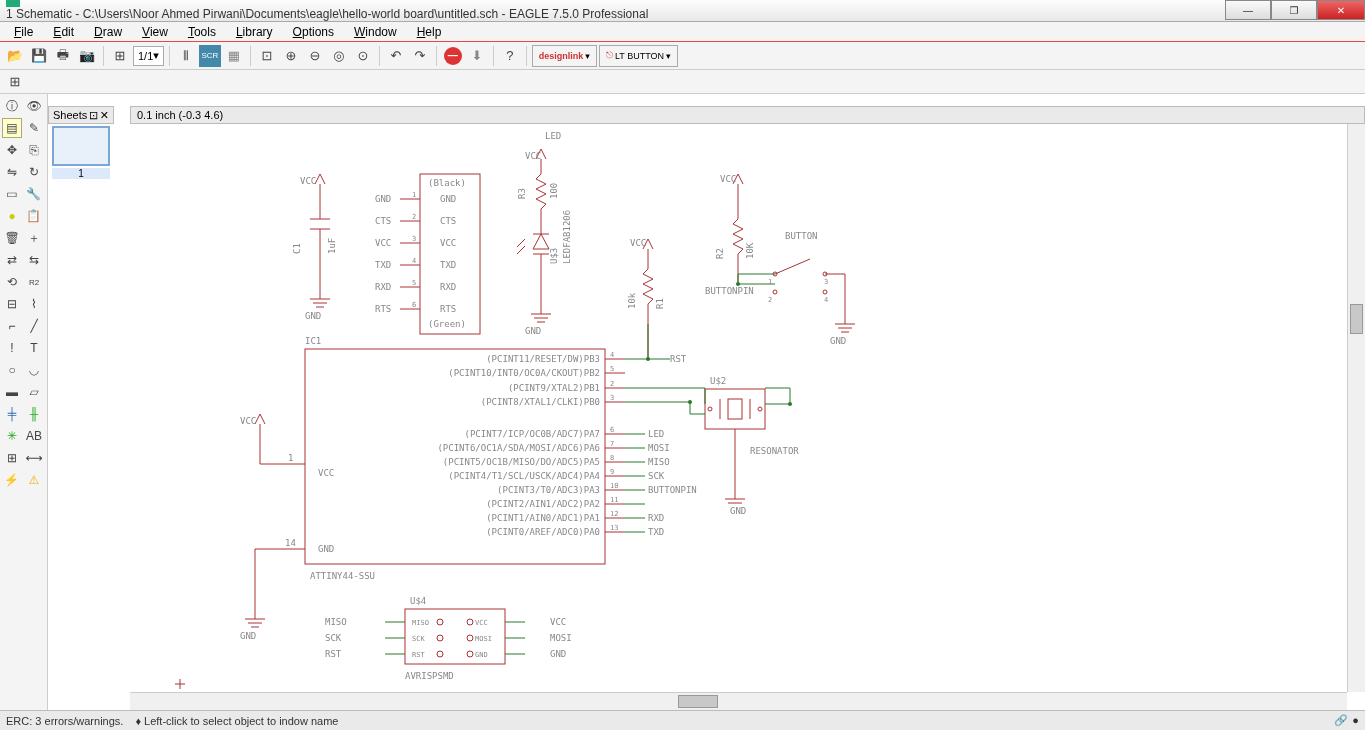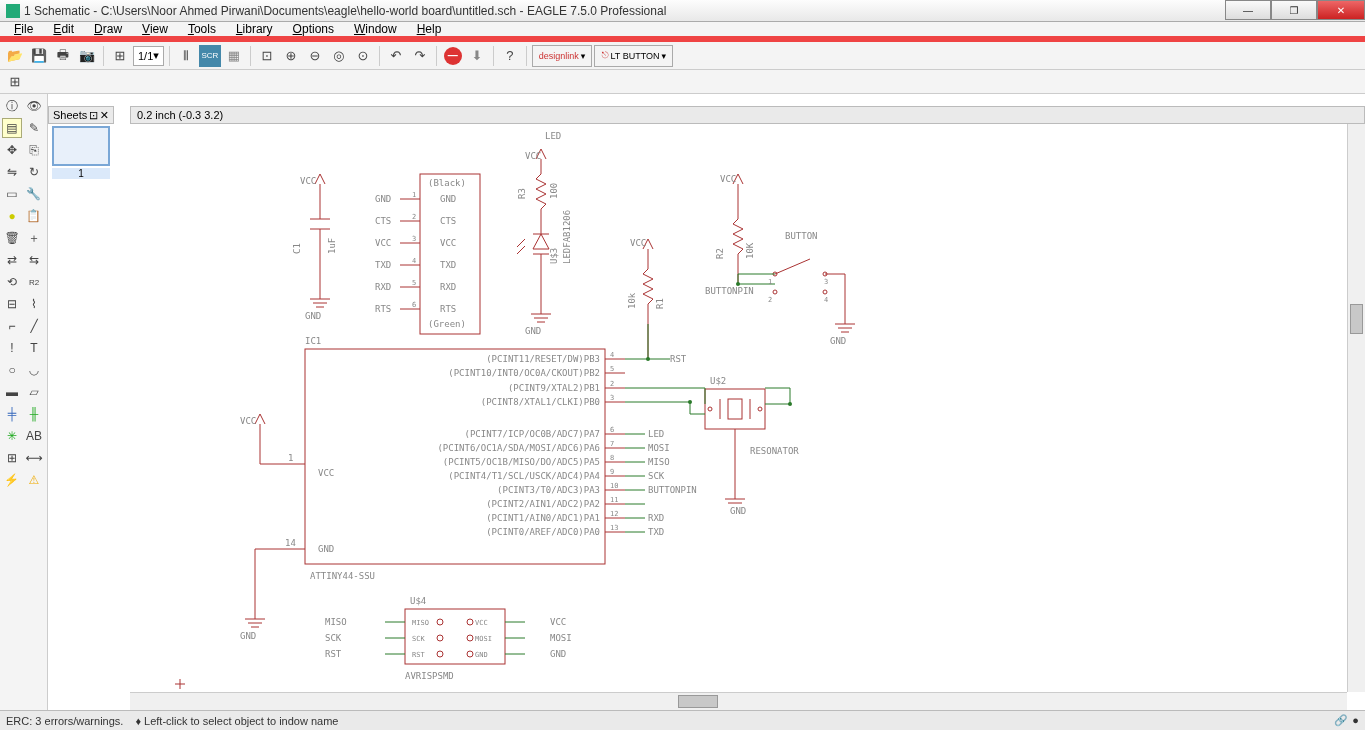--- a/index.html
+++ b/index.html
@@ -1,26 +1,26 @@
 <!DOCTYPE html>
 <html><head>
 <meta charset="utf-8">
 <style>
 * { margin:0; padding:0; box-sizing:border-box; font-family:"Segoe UI",Tahoma,sans-serif; }
 body { width:1365px; height:730px; background:#fff; overflow:hidden; font-size:11px; position:relative; }
 
 
-.titlebar { height:22px; background:linear-gradient(#fdfdfd,#e8e8e8); border-bottom:1px solid #aaa; display:flex; align-items:center; padding-left:6px; color:#333; font-size:12px; }
+.titlebar { height:22px; background:linear-gradient(#fdfdfd,#e8e8e8); border-bottom:1px solid #aaa; display:flex; align-items:flex-start; padding-left:6px; color:#333; font-size:12px;flex-direction:column; }
 .titlebar .icon { width:14px; height:14px; background:#2a7; margin-right:4px; }
 .winbtns { position:absolute; right:0; top:0; display:flex; }
 .winbtn { width:46px; height:20px; border:1px solid #888; background:linear-gradient(#fafafa,#ddd); display:flex; align-items:center; justify-content:center; font-size:10px; cursor:pointer; }
 .winbtn.close { background:linear-gradient(#e66,#c22); color:#fff; width:48px; }
 
 
-.menubar { height:20px; background:#f4f4f4; display:flex; align-items:center; padding-left:4px; border-bottom:6px solid #ef4444; }
+.menubar { height:20px; background:#f4f4f4; display:flex; align-items:center; padding-left:4px; border-bottom:1px solid #ef4444; }
 .menubar span { padding:2px 10px; cursor:pointer; font-size:12px; }
 .menubar span u { text-decoration:underline; }
 
 
 .toolbar { height:28px; background:#f4f4f4; border-bottom:1px solid #ccc; display:flex; align-items:center; padding:0 4px; gap:2px; }
 .tbtn { width:22px; height:22px; display:flex; align-items:center; justify-content:center; cursor:pointer; font-size:13px; color:#444; }
 .tsep { width:1px; height:20px; background:#ccc; margin:0 3px; }
 .tcombo { height:20px; border:1px solid #aaa; background:#fff; padding:0 4px; display:flex; align-items:center; font-size:11px; cursor:pointer; }
 .stopbtn { width:18px;height:18px;border-radius:50%;background:#d33;color:#fff;display:flex;align-items:center;justify-content:center;font-size:10px;font-weight:bold; }
 .linkbtn { border:1px solid #aaa; padding:2px 6px; font-size:9px; display:flex; align-items:center; gap:2px; height:22px; cursor:pointer; }
@@ -105,21 +105,21 @@
   <div class="tbtn">↶</div>
   <div class="tbtn">↷</div>
   <div class="tsep"></div>
   <div class="tbtn">
       <div class="stopbtn">—</div>
     </div>
   <div class="tbtn" style="color:#888;">⬇</div>
   <div class="tsep"></div>
   <div class="tbtn">?</div>
   <div class="tsep"></div>
-  <div class="linkbtn"><span style="color:#c33;font-weight:normal;">designlink</span> ▾</div>
+  <div class="linkbtn"><span style="color:#c33;font-weight:bold;">designlink</span> ▾</div>
   <div class="linkbtn"><span style="color:#c33;">⎋</span><span>LT BUTTON</span> ▾</div>
 </div>
 
 <div class="toolbar2">
   <div class="tbtn">⊞</div>
 </div>
 
 <div class="leftbar">
   <div class="tbtn">ⓘ</div>
   <div class="tbtn">👁</div>
@@ -161,21 +161,21 @@
 
 <div class="sheets-hdr">
   <span>Sheets</span>
   <span style="margin-left:auto;cursor:pointer;">⊡</span>
   <span class="x">✕</span>
 </div>
 <div class="sheet-thumb"></div>
 <div class="sheet-num">1</div>
 
 <div class="coordbar">
-  <span>0.2 inch (-0.3 3.2)</span>
+  <span>0.1 inch (-0.3 4.6)</span>
 </div>
 
 <div class="canvas">
 <svg viewBox="0 0 1200 580">
 
 <g class="comp">
         <line x1="45" y1="560" x2="55" y2="560"></line>
         <line x1="50" y1="555" x2="50" y2="565"></line>
       </g>
 

